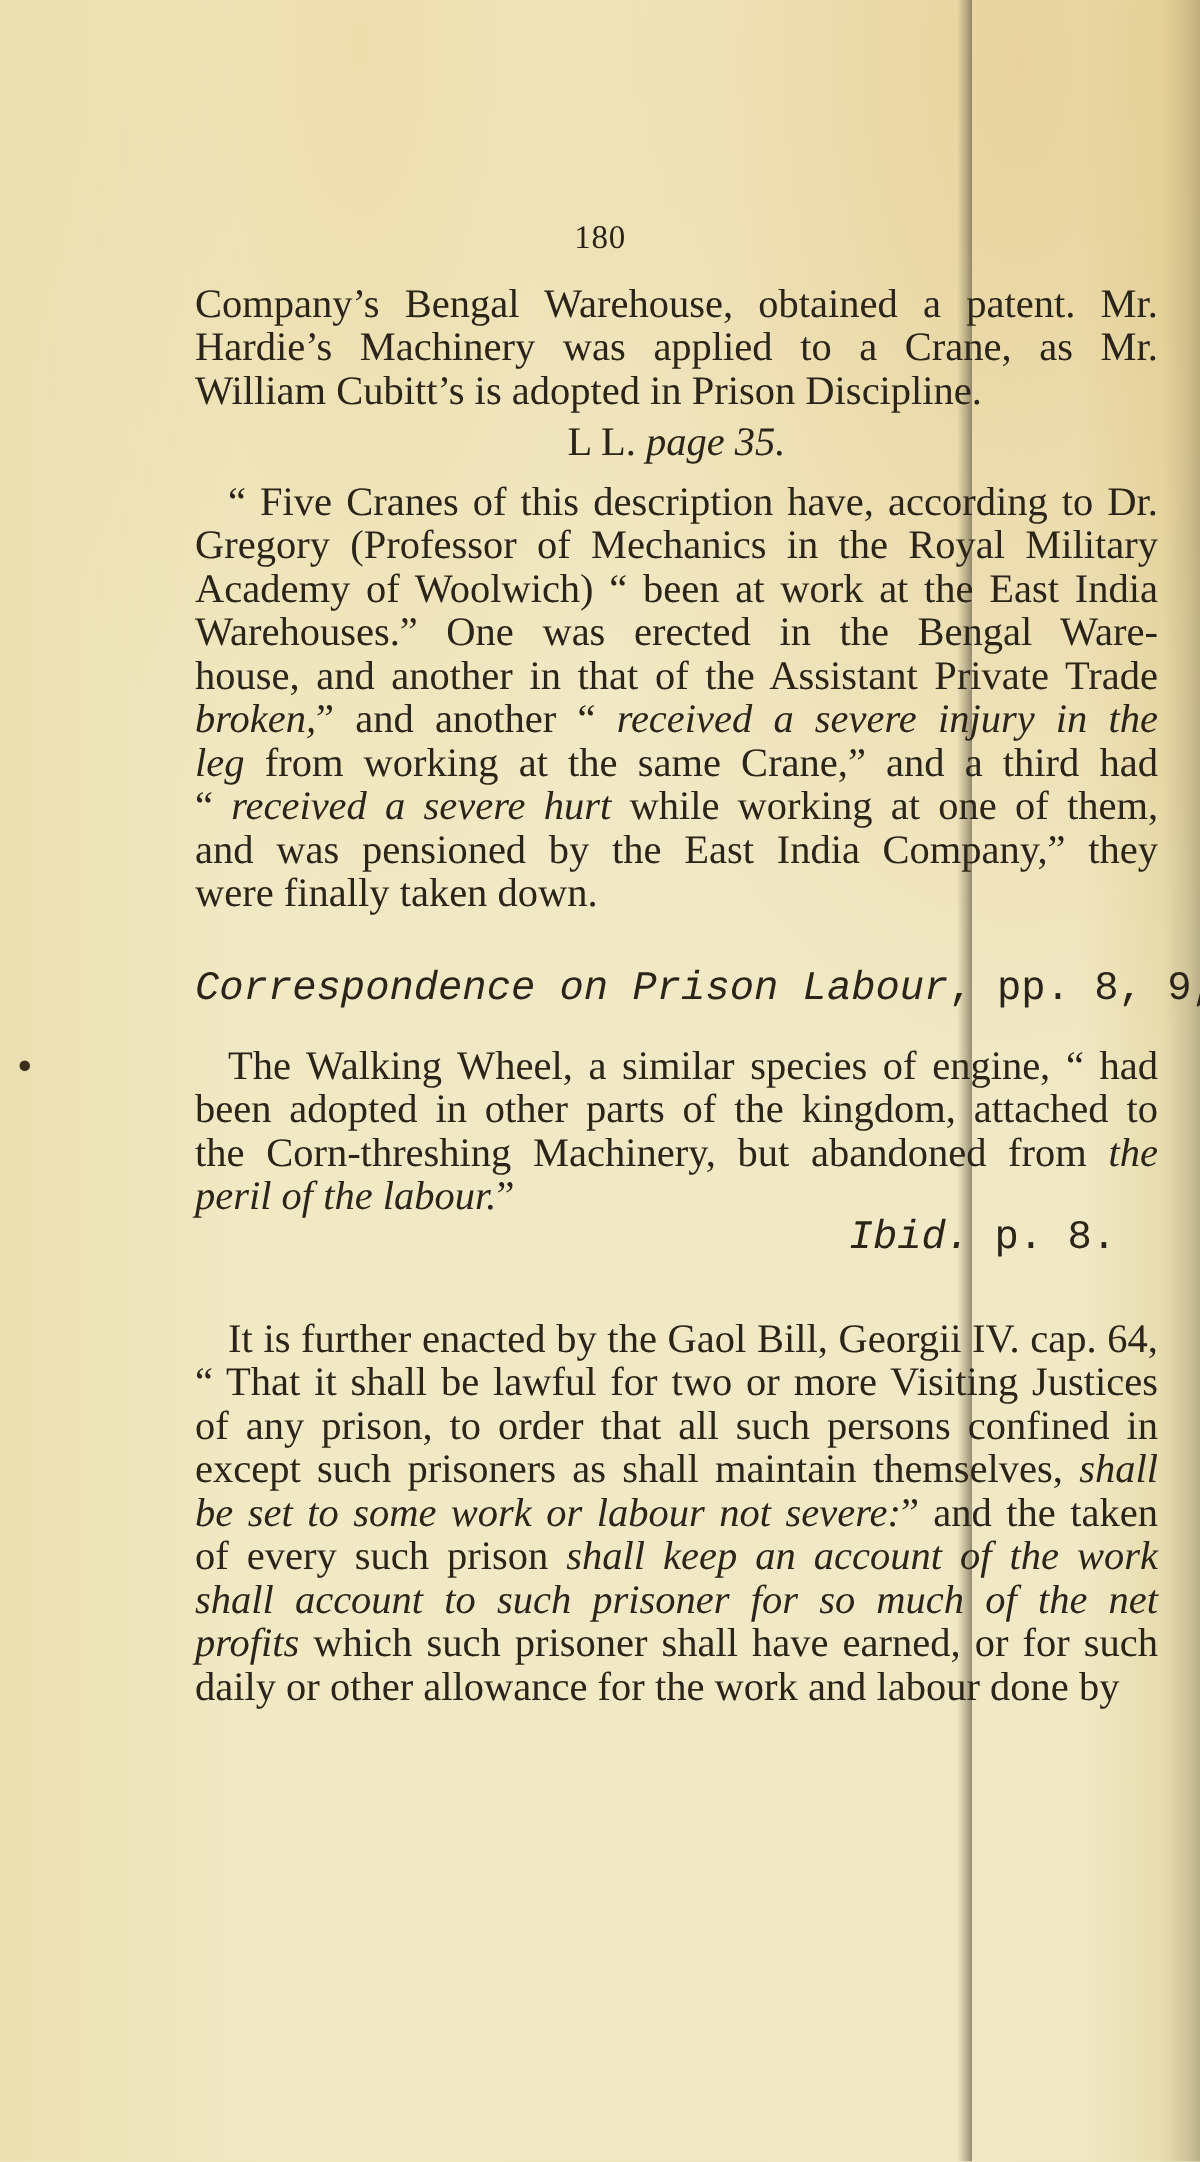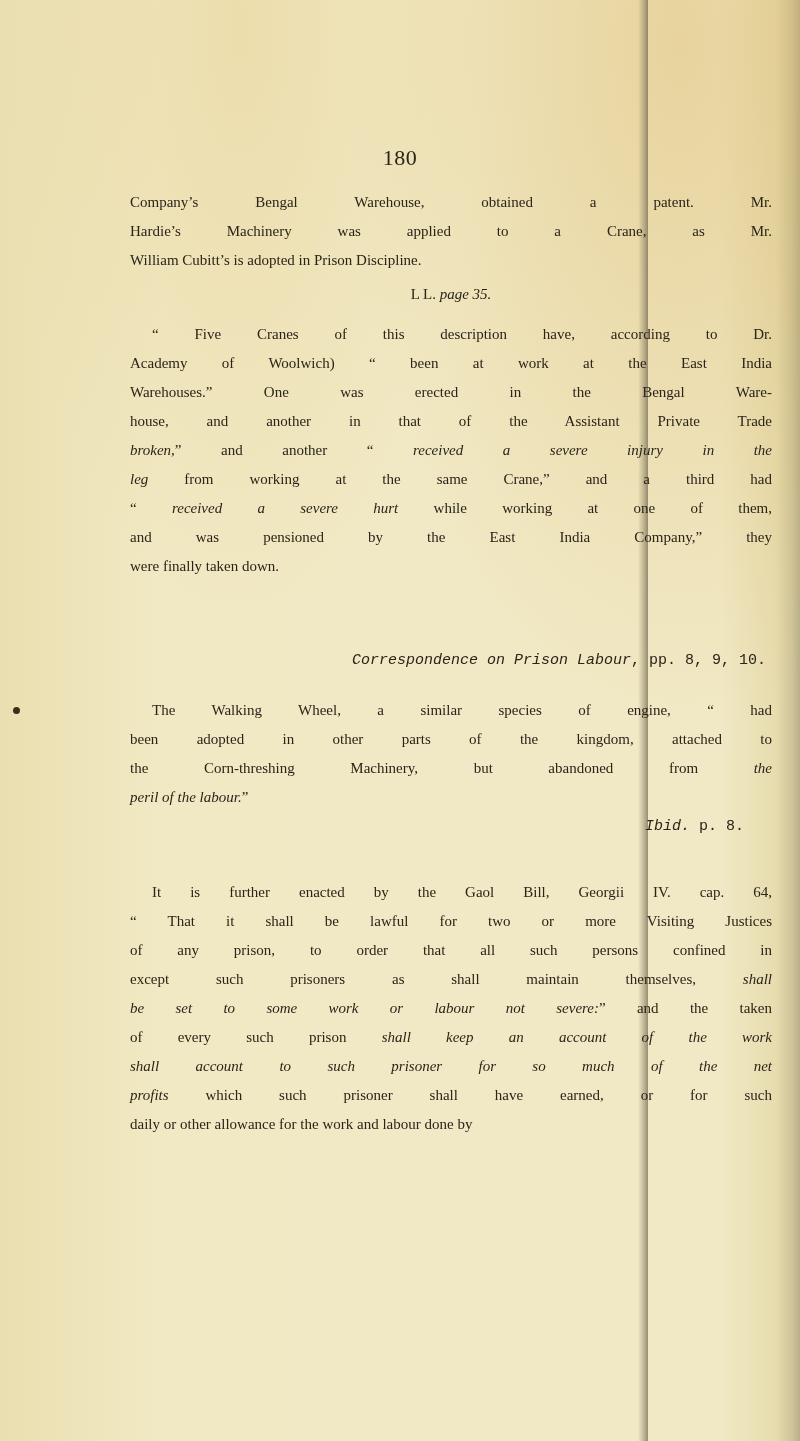--- a/index.html
+++ b/index.html
@@ -14,21 +14,21 @@
     font-family: "Liberation Serif", "DejaVu Serif", serif;
     color: #2a2419;
   }
   .page { position: absolute; left: 0; top: 0; width: 648px; height: 1441px; }
   .page-number {
     position: absolute; left: 0; width: 800px; top: 145px;
     text-align: center; font-size: 22px; letter-spacing: 0.5px;
   }
   .text-block { position: absolute; left: 130px; width: 642px; }
   .line {
-    display: block; height: 29px; line-height: 29px; font-size: 15px;
+    display: block; height: 29px; line-height: 29px; font-size: 27px;
     white-space: nowrap; text-align: justify; text-align-last: justify;
   }
   .line.last { text-align-last: left; }
   .line.center { text-align: center; text-align-last: center; }
   .line.right { text-align: right; text-align-last: right; font-family: Liberation Mono, monospace; }
   .indent { padding-left: 22px; }
   i, .it { font-style: italic; }
   .spot {
     position: absolute; left: 13px; top: 707px; width: 7px; height: 7px;
     border-radius: 50%; background: #3a2d1c;
@@ -55,20 +55,21 @@
 
   <div class="text-block" style="top:280px;">
     <span class="line center">
       <span>L L.</span>
       <i>page 35.</i>
     </span>
   </div>
 
   <div class="text-block" id="p2" style="top:320px;">
       <span class="line indent"><span>“ Five Cranes of this description have, according to Dr.</span></span>
+      <span class="line"><span>Gregory (Professor of Mechanics in the Royal Military</span></span>
       <span class="line"><span>Academy of Woolwich) “ been at work at the East India</span></span>
       <span class="line"><span>Warehouses.” One was erected in the Bengal Ware-</span></span>
       <span class="line"><span>house, and another in that of the Assistant Private Trade</span></span>
       <span class="line"><i>broken,</i><span>” and another “ </span><i>received a severe injury in the</i></span>
       <span class="line"><i>leg</i><span> from working at the same Crane,” and a third had</span></span>
       <span class="line"><span>“ </span><i>received a severe hurt</i><span> while working at one of them,</span></span>
       <span class="line"><span>and was pensioned by the East India Company,” they</span></span>
       <span class="line last"><span>were finally taken down.</span></span>
     </div>
 

